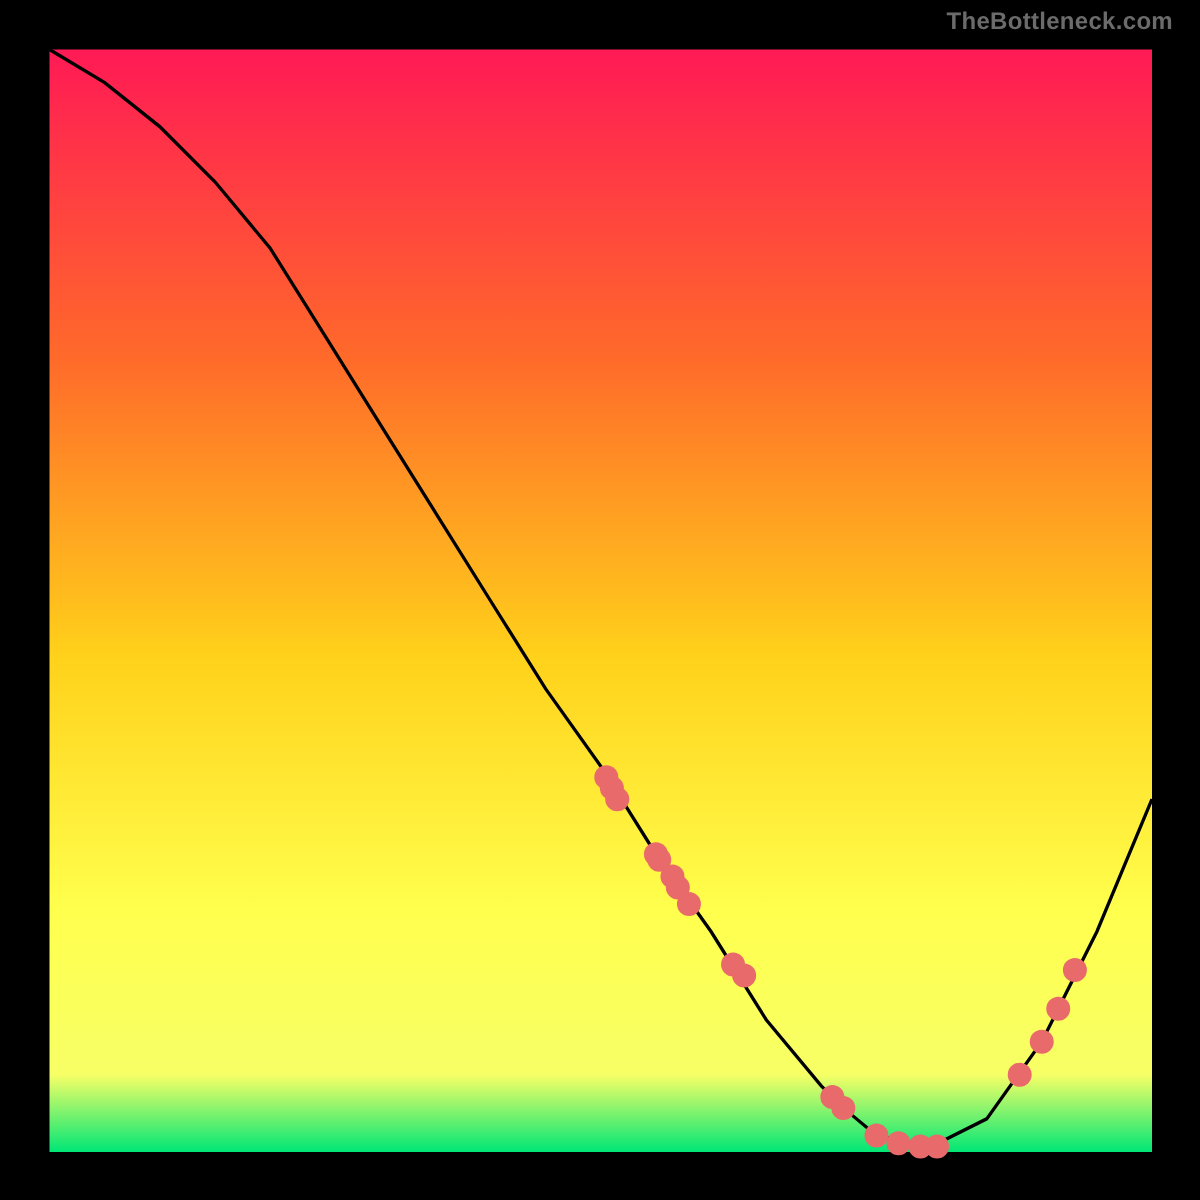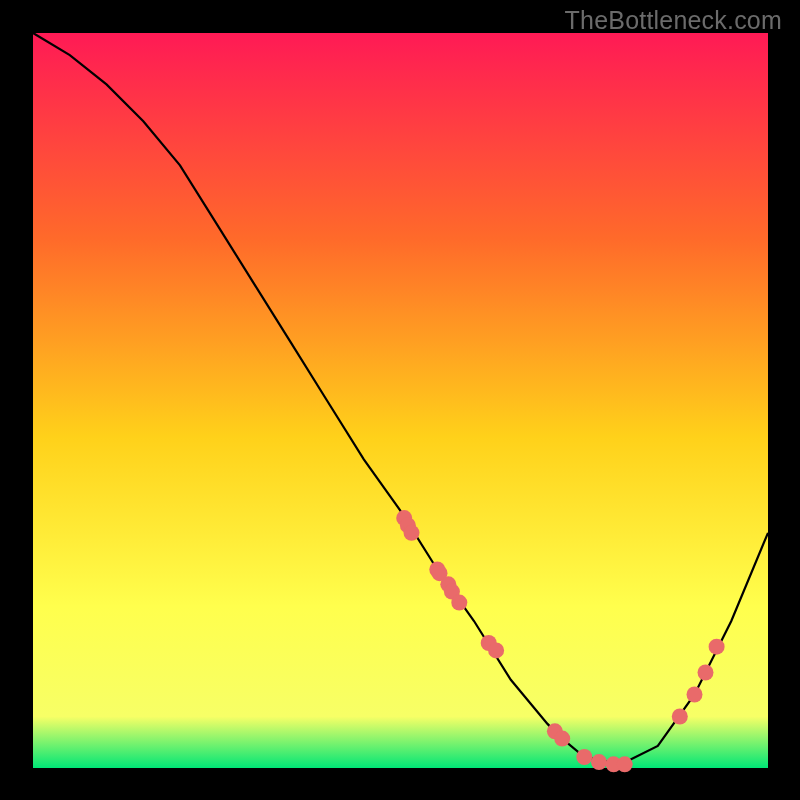--- a/index.html
+++ b/index.html
@@ -14,22 +14,22 @@
   .frame {
     position: relative;
     width: 800px;
     height: 800px;
   }
   .watermark {
     position: absolute;
     top: 6px;
     right: 18px;
     color: #6b6b6b;
-    font-size: 25px;
-    font-weight: normal;
+    font-size: 16px;
+    font-weight: bold;
     letter-spacing: 0.2px;
     z-index: 5;
     margin-left: 47px;
   }
   svg.chart {
     position: absolute;
     left: 0;
     top: 0;
   }
 </style>

